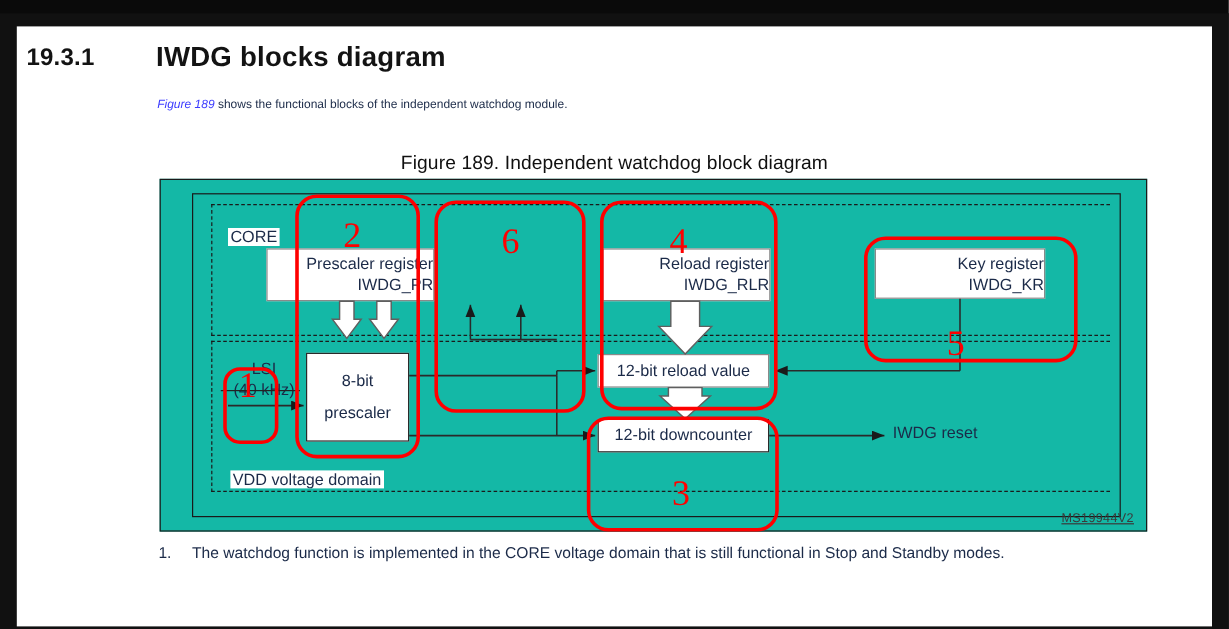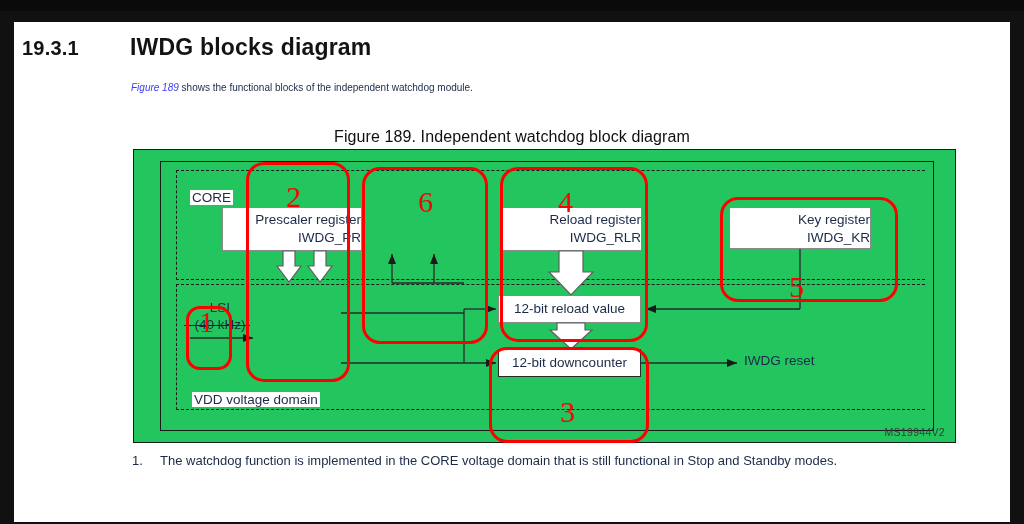--- a/index.html
+++ b/index.html
@@ -40,21 +40,21 @@
   #fig-caption{
     position:absolute;left:0;top:106px;width:996px;
     text-align:center;font-size:16px;font-weight:normal;color:#101010;
     letter-spacing:.1px;
   }
   
   #figbox{
     position:absolute;left:119px;top:127px;
     width:821px;height:292px;
     border:1.5px solid #1a1a1a;
-    background:#22c55e;
+    background:#14b8a6;
   }
   #innerbox{
     position:absolute;left:26px;top:11px;
     width:772px;height:268px;
     border:1.2px solid #1a1a1a;
   }
   
   #core-domain{
     position:absolute;left:42px;top:20px;
     width:748px;height:108px;
@@ -124,21 +124,21 @@
     border-top:1.3px solid #222;
   }
   
   #iwdg-reset{
     position:absolute;left:610px;top:203px;
     font-size:13.5px;color:#1b2a48;white-space:nowrap;
   }
   
   #msid{
     position:absolute;right:10px;bottom:4px;
-    font-size:10.5px;color:#3a3a3a;letter-spacing:.3px;
+    font-size:10.5px;color:#3a3a3a;letter-spacing:.3px;text-decoration:underline;
   }
   
   #wires{position:absolute;left:0;top:0;width:821px;height:292px;}
   
   #footnote{
     position:absolute;left:118px;top:430px;width:800px;
     font-size:13px;color:#1b2a48;line-height:1.35;
   }
   #footnote .num{
     position:absolute;left:0;top:0;width:22px;
@@ -206,20 +206,24 @@
         <div>Key register</div>
         <div>IWDG_KR</div>
       </div>
 
       <div id="lsi">
         <span class="top">LSI</span>
         <span class="bot">(40 kHz)</span>
       </div>
       <div id="lsi-rule"></div>
 
+      <div class="blk" id="blk-presc">
+        <span>8-bit</span>
+        <span>prescaler</span>
+      </div>
       <div class="blk" id="blk-reload">12-bit reload value</div>
       <div class="blk" id="blk-down">12-bit downcounter</div>
 
       <div id="iwdg-reset">IWDG reset</div>
 
       <div id="msid">MS19944V2</div>
 
       <svg id="wires" viewBox="0 0 821 292">
         <defs>
           <marker id="ah" markerWidth="9" markerHeight="9" refX="8" refY="3.2" orient="auto">

